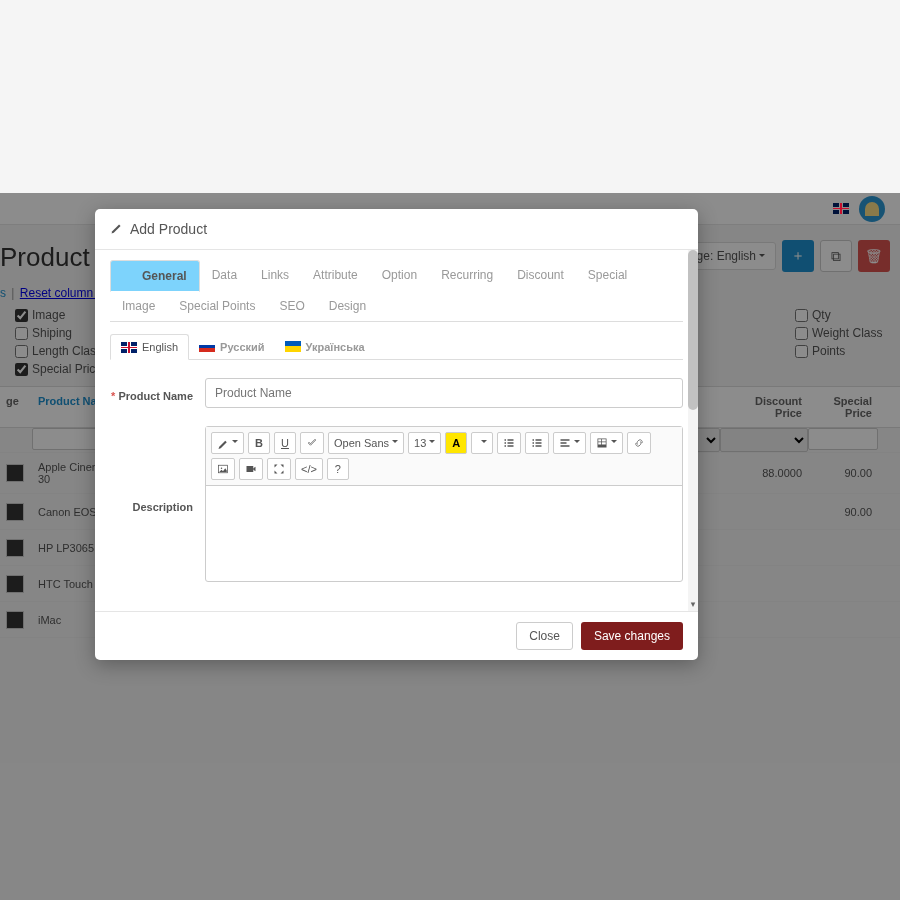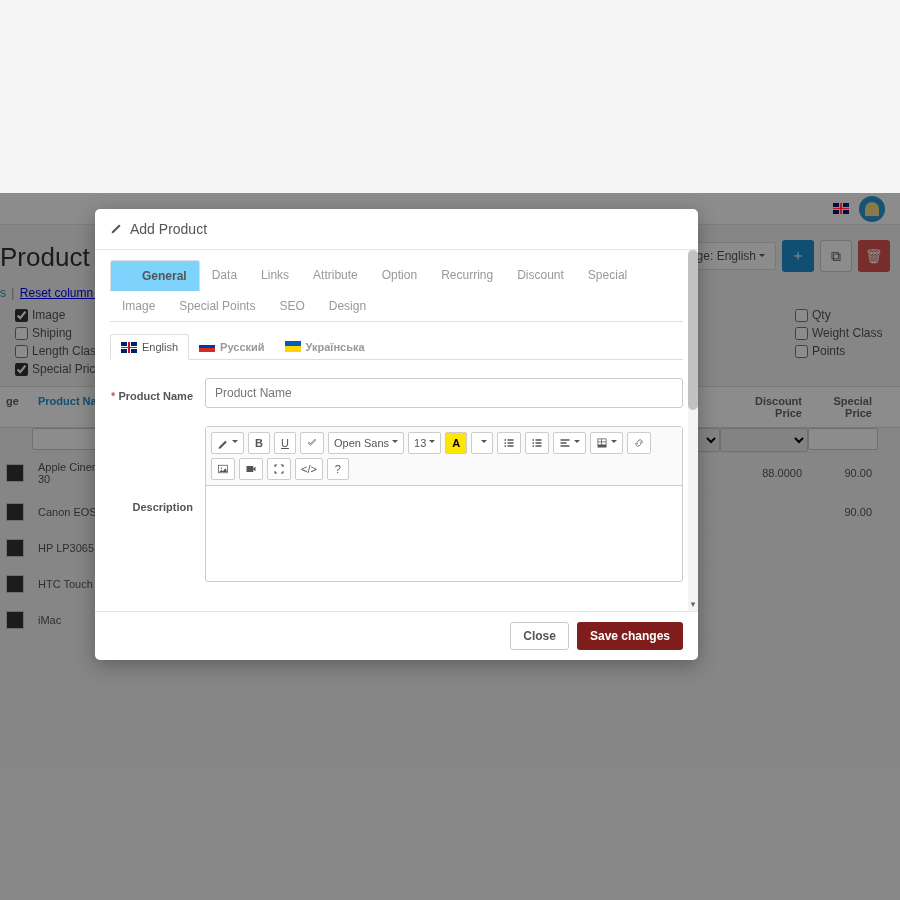--- a/index.html
+++ b/index.html
@@ -83,21 +83,21 @@
   .form-field input[type=text]{width:100%;border:1px solid #ccc;border-radius:3px;padding:7px 9px;font-size:12px;}
 
   .wysiwyg{border:1px solid #ccc;border-radius:3px;}
   .toolbar{padding:5px;display:flex;flex-wrap:wrap;gap:4px;border-bottom:1px solid #ccc;background:#fafafa;}
   .tbtn,.tsel{border:1px solid #ccc;background:#fff;border-radius:2px;min-width:22px;height:22px;display:inline-flex;align-items:center;justify-content:center;font-size:11px;color:#555;cursor:pointer;padding:0 5px;}
   .tbtn svg{width:12px;height:12px;fill:#555;}
   .caret::after{content:"";display:inline-block;margin-left:3px;border:3px solid transparent;border-top-color:#555;vertical-align:middle;}
   .editor-area{height:95px;}
 
   .m-foot{padding:10px 15px;border-top:1px solid #e5e5e5;display:flex;justify-content:flex-end;gap:8px;}
-  .btn{padding:6px 12px;border-radius:3px;font-size:12px;cursor:pointer;border:1px solid transparent;font-weight:bold;}
+  .btn{padding:6px 12px;border-radius:3px;font-size:12px;cursor:pointer;border:1px solid transparent;}
   .btn-default{background:#fff;border-color:#ccc;color:#555;}
   .btn-primary{background:#7f1d1d;color:#fff;}
 
   .highlight-a{background:#ffe600;color:#000;font-weight:bold;padding:0 4px;}
 </style>
 </head>
 <body>
 
 <div class="bg-page">
   <div class="bg-topbar">

